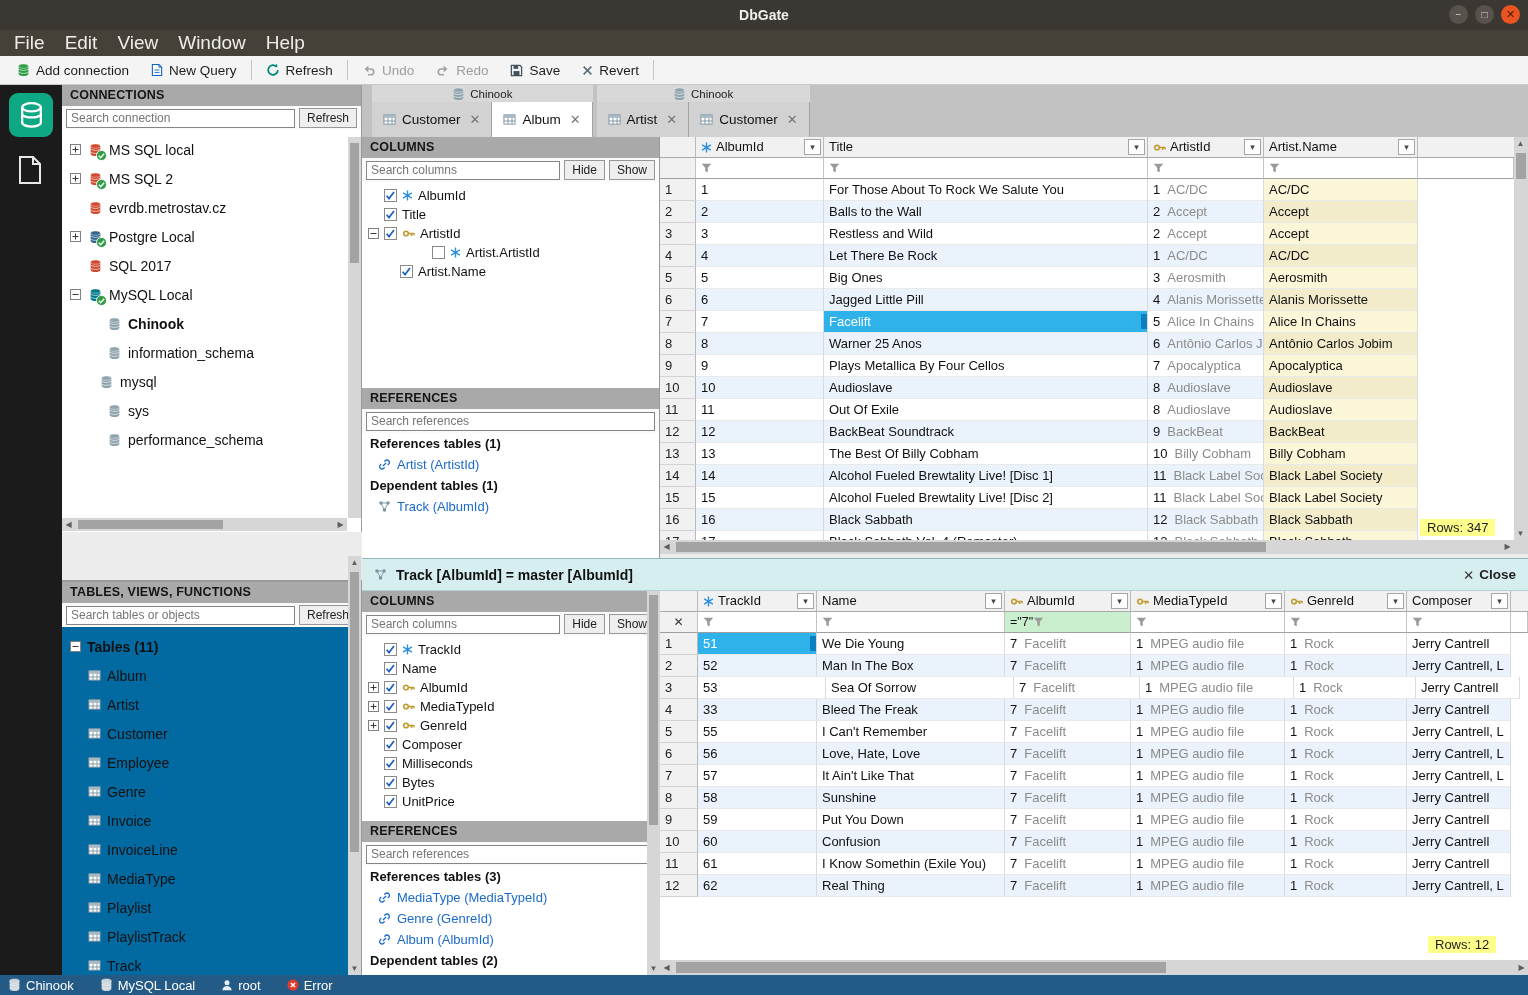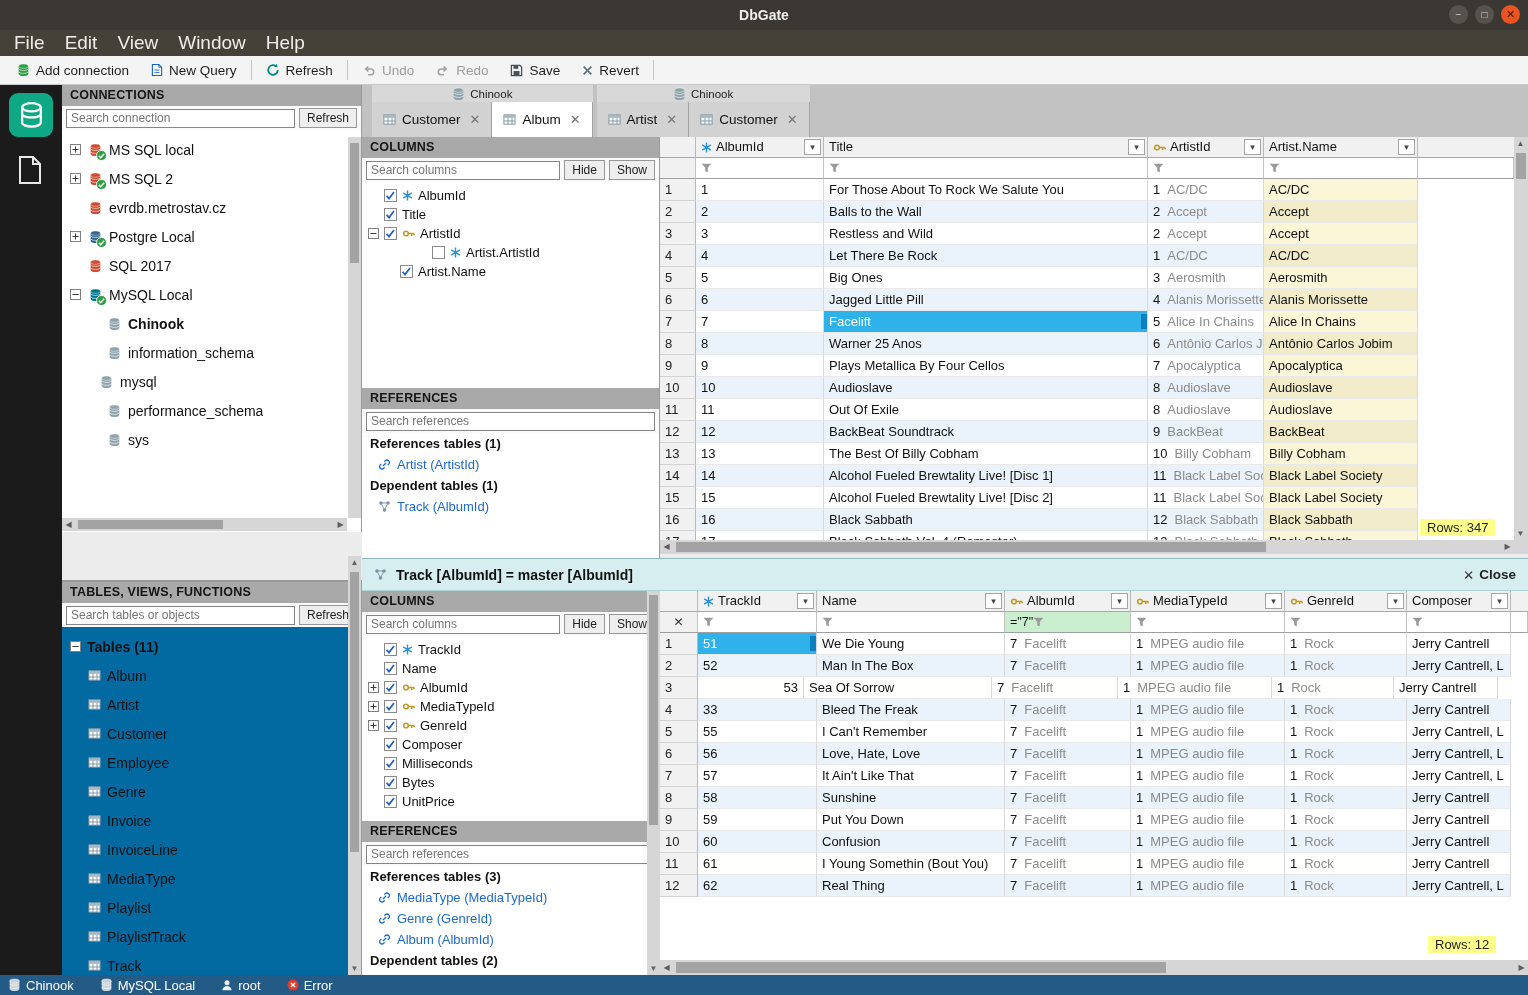--- a/index.html
+++ b/index.html
@@ -394,32 +394,32 @@
       </div>
       <div class="lrow" style="padding-left: 44px;">
         <span class="engicon">
           <svg width="13" height="14" viewBox="0 0 14 15">
             <ellipse cx="7" cy="3.3" rx="5.2" ry="2.3" fill="#8fa3ad"></ellipse>
             <path d="M1.8 3.3v8.4c0 1.3 2.3 2.3 5.2 2.3s5.2-1 5.2-2.3V3.3z" fill="#8fa3ad"></path>
             <path d="M1.8 6.6c1.2.9 3 1.4 5.2 1.4s4-.5 5.2-1.4M1.8 9.8c1.2.9 3 1.4 5.2 1.4s4-.5 5.2-1.4" stroke="rgba(255,255,255,.65)" fill="none"></path>
             <ellipse cx="7" cy="3.3" rx="5.2" ry="2.3" fill="none" stroke="rgba(255,255,255,.45)"></ellipse>
           </svg>
         </span>
-        <span class="lab">performance_schema</span>
+        <span class="lab">sys</span>
       </div>
       <div class="lrow" style="padding-left: 44px;">
         <span class="engicon">
           <svg width="13" height="14" viewBox="0 0 14 15">
             <ellipse cx="7" cy="3.3" rx="5.2" ry="2.3" fill="#8fa3ad"></ellipse>
             <path d="M1.8 3.3v8.4c0 1.3 2.3 2.3 5.2 2.3s5.2-1 5.2-2.3V3.3z" fill="#8fa3ad"></path>
             <path d="M1.8 6.6c1.2.9 3 1.4 5.2 1.4s4-.5 5.2-1.4M1.8 9.8c1.2.9 3 1.4 5.2 1.4s4-.5 5.2-1.4" stroke="rgba(255,255,255,.65)" fill="none"></path>
             <ellipse cx="7" cy="3.3" rx="5.2" ry="2.3" fill="none" stroke="rgba(255,255,255,.45)"></ellipse>
           </svg>
         </span>
-        <span class="lab">sys</span>
+        <span class="lab">performance_schema</span>
       </div>
     </div>
 </div>
 
 <div id="tablespanel">
   <div class="phdr">TABLES, VIEWS, FUNCTIONS</div>
   <div class="srow">
     <input placeholder="Search tables or objects" style="">
     <button class="sbtn">Refresh</button>
   </div>
@@ -1222,21 +1222,21 @@
       <div class="gcell rownum" style="width: 38px;">2</div>
       <div class="gcell alt" style="width: 119px;"><span>52</span></div>
       <div class="gcell alt" style="width: 188px;"><span>Man In The Box</span></div>
       <div class="gcell alt" style="width: 126px;"><span>7</span><span class="hint">Facelift</span></div>
       <div class="gcell alt" style="width: 154px;"><span>1</span><span class="hint">MPEG audio file</span></div>
       <div class="gcell alt" style="width: 122px;"><span>1</span><span class="hint">Rock</span></div>
       <div class="gcell alt" style="width: 104px;"><span>Jerry Cantrell, L</span></div>
     </div>
     <div class="grow">
       <div class="gcell rownum" style="width: 38px;">3</div>
-      <div class="gcell" style="width: 106px; text-align: right;"><span>53</span></div>
+      <div class="gcell" style="width: 128px;"><span>53</span></div>
       <div class="gcell" style="width: 188px;"><span>Sea Of Sorrow</span></div>
       <div class="gcell" style="width: 126px;"><span>7</span><span class="hint">Facelift</span></div>
       <div class="gcell" style="width: 154px;"><span>1</span><span class="hint">MPEG audio file</span></div>
       <div class="gcell" style="width: 122px;"><span>1</span><span class="hint">Rock</span></div>
       <div class="gcell" style="width: 104px;"><span>Jerry Cantrell</span></div>
     </div>
     <div class="grow">
       <div class="gcell rownum" style="width: 38px;">4</div>
       <div class="gcell alt" style="width: 119px;"><span>33</span></div>
       <div class="gcell alt" style="width: 188px;"><span>Bleed The Freak</span></div>
@@ -1295,21 +1295,21 @@
       <div class="gcell alt" style="width: 119px;"><span>60</span></div>
       <div class="gcell alt" style="width: 188px;"><span>Confusion</span></div>
       <div class="gcell alt" style="width: 126px;"><span>7</span><span class="hint">Facelift</span></div>
       <div class="gcell alt" style="width: 154px;"><span>1</span><span class="hint">MPEG audio file</span></div>
       <div class="gcell alt" style="width: 122px;"><span>1</span><span class="hint">Rock</span></div>
       <div class="gcell alt" style="width: 104px;"><span>Jerry Cantrell</span></div>
     </div>
     <div class="grow">
       <div class="gcell rownum" style="width: 38px;">11</div>
       <div class="gcell" style="width: 119px;"><span>61</span></div>
-      <div class="gcell" style="width: 188px;"><span>I Young Somethin (Bout You)</span></div>
+      <div class="gcell" style="width: 188px;"><span>I Know Somethin (Exile You)</span></div>
       <div class="gcell" style="width: 126px;"><span>7</span><span class="hint">Facelift</span></div>
       <div class="gcell" style="width: 154px;"><span>1</span><span class="hint">MPEG audio file</span></div>
       <div class="gcell" style="width: 122px;"><span>1</span><span class="hint">Rock</span></div>
       <div class="gcell" style="width: 104px;"><span>Jerry Cantrell</span></div>
     </div>
     <div class="grow">
       <div class="gcell rownum" style="width: 38px;">12</div>
       <div class="gcell alt" style="width: 119px;"><span>62</span></div>
       <div class="gcell alt" style="width: 188px;"><span>Real Thing</span></div>
       <div class="gcell alt" style="width: 126px;"><span>7</span><span class="hint">Facelift</span></div>

